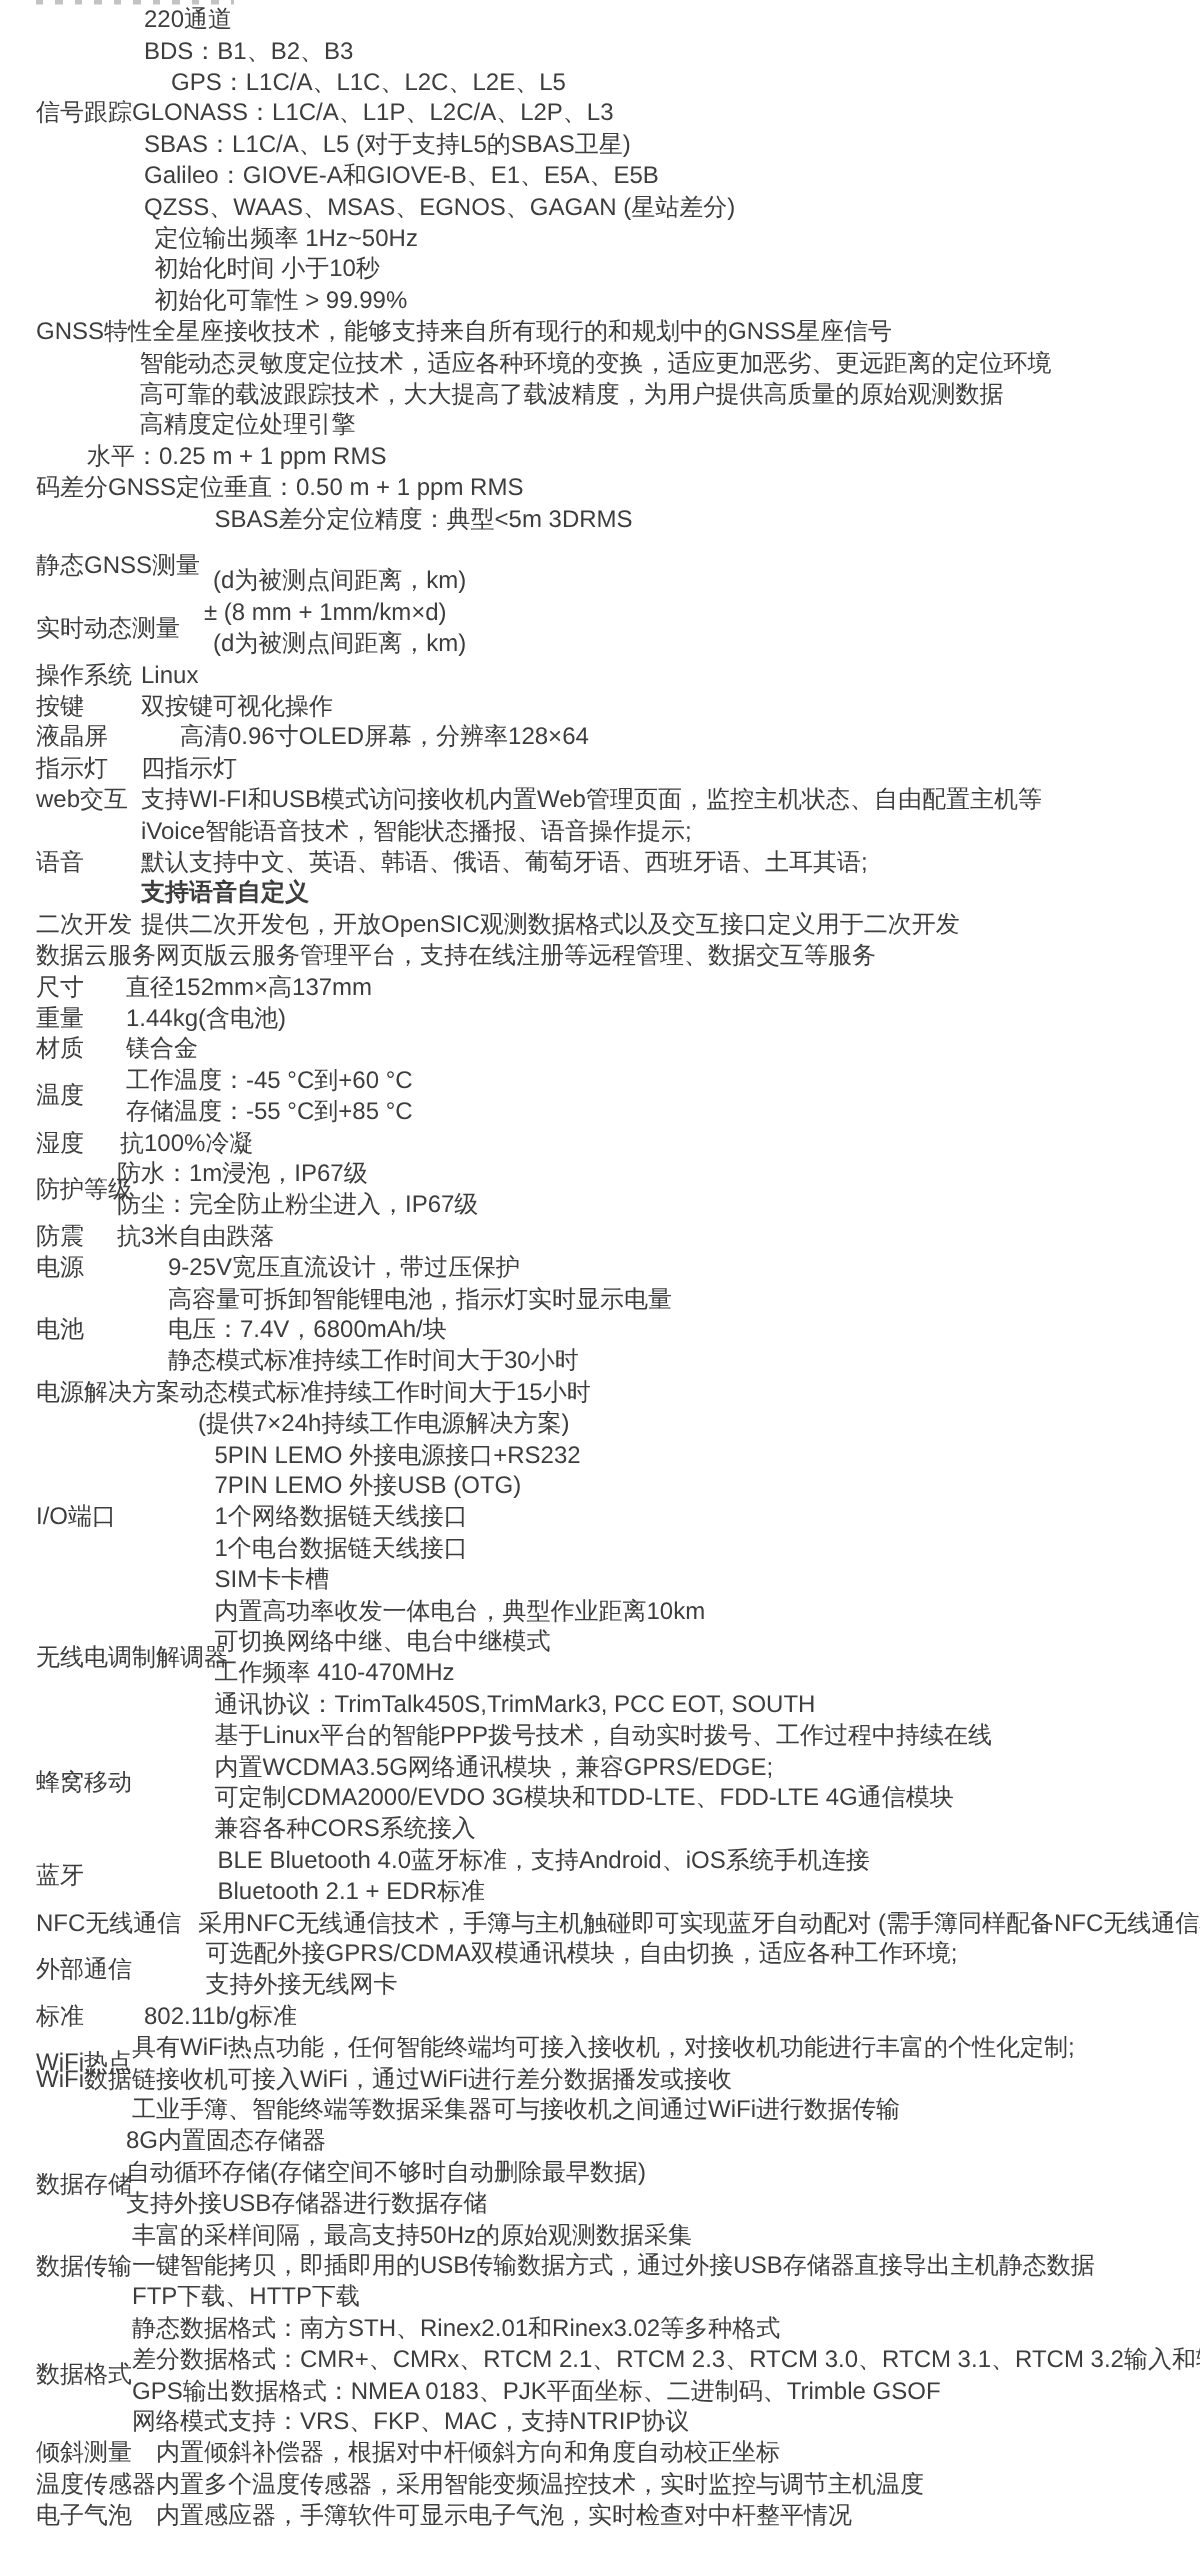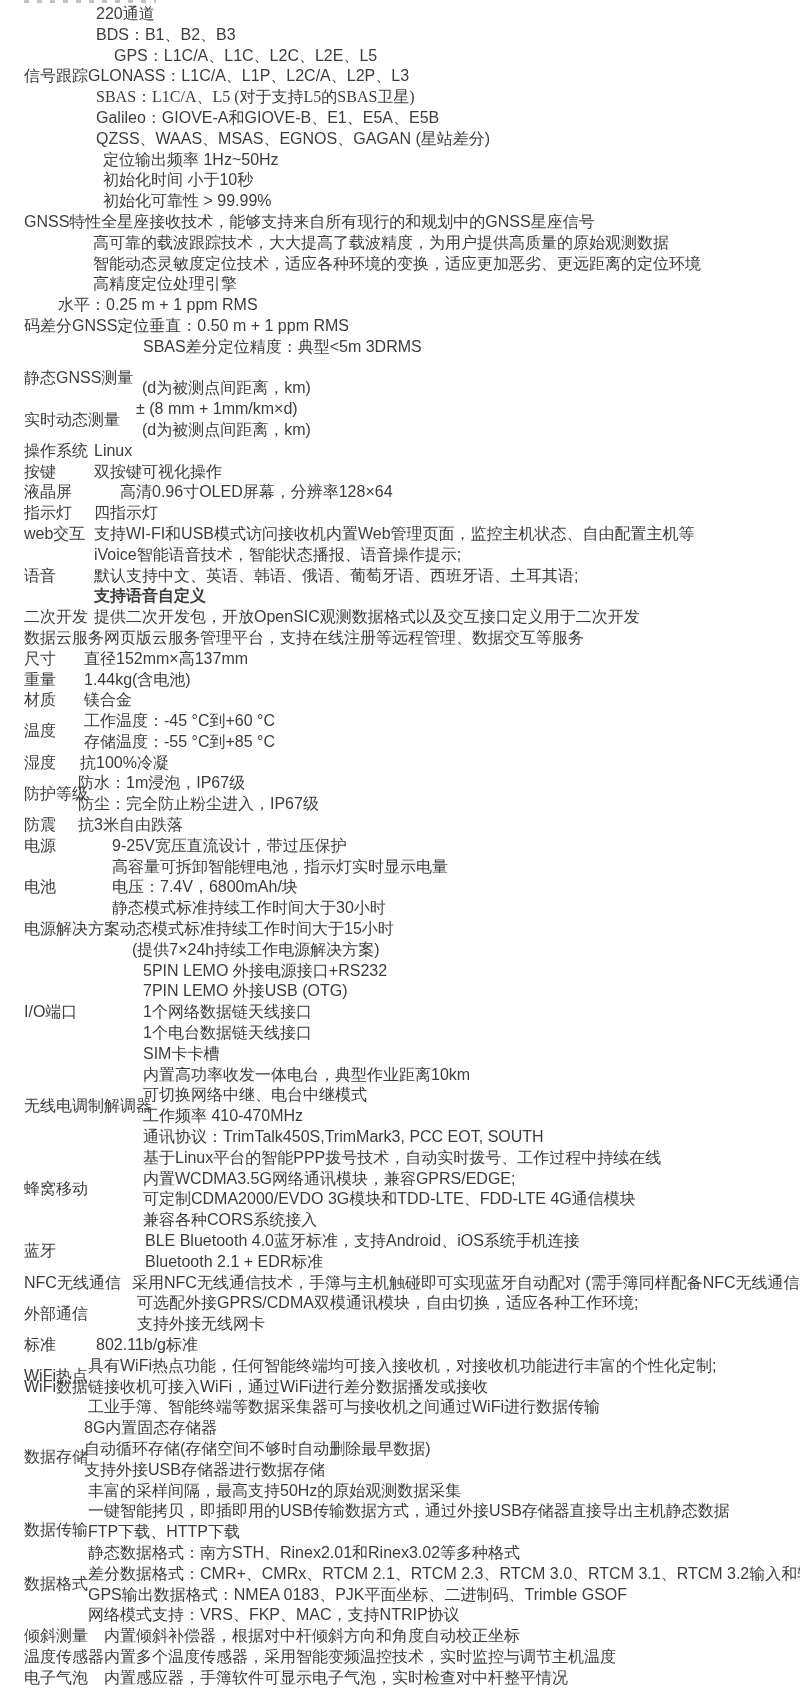--- a/index.html
+++ b/index.html
@@ -43,29 +43,29 @@
 </head>
 <body style="background: rgb(255, 255, 255); color: rgb(61, 61, 61);">
 
 <div id="spec">
   <div class="clip-top"></div>
 
 <div class="line"><span class="txt" style="padding-left: 96px;">220通道</span></div>
     <div class="line"><span class="txt" style="padding-left: 96px;">BDS：B1、B2、B3</span></div>
     <div class="line"><span class="txt" style="padding-left: 114px;">GPS：L1C/A、L1C、L2C、L2E、L5</span></div>
     <div class="line"><span class="run-lbl">信号跟踪</span><span class="txt">GLONASS：L1C/A、L1P、L2C/A、L2P、L3</span></div>
-    <div class="line"><span class="txt" style="padding-left: 96px; font-family: Liberation Serif, serif;">SBAS：L1C/A、L5 (对于支持L5的SBAS卫星)</span></div>
+    <div class="line"><span class="txt" style="padding-left: 96px;">SBAS：L1C/A、L5 (对于支持L5的SBAS卫星)</span></div>
     <div class="line"><span class="txt" style="padding-left: 96px;">Galileo：GIOVE-A和GIOVE-B、E1、E5A、E5B</span></div>
     <div class="line"><span class="txt" style="padding-left: 96px;">QZSS、WAAS、MSAS、EGNOS、GAGAN (星站差分)</span></div>
     <div class="line"><span class="txt" style="padding-left: 103px;">定位输出频率 1Hz~50Hz</span></div>
     <div class="line"><span class="txt" style="padding-left: 103px;">初始化时间 小于10秒</span></div>
     <div class="line"><span class="txt" style="padding-left: 103px;">初始化可靠性 &gt; 99.99%</span></div>
     <div class="line"><span class="run-lbl">GNSS特性</span><span class="txt">全星座接收技术，能够支持来自所有现行的和规划中的GNSS星座信号</span></div>
+    <div class="line"><span class="txt" style="padding-left: 93px;">智能动态灵敏度定位技术，适应各种环境的变换，适应更加恶劣、更远距离的定位环境</span></div>
     <div class="line"><span class="txt" style="padding-left: 93px;">高可靠的载波跟踪技术，大大提高了载波精度，为用户提供高质量的原始观测数据</span></div>
-    <div class="line"><span class="txt" style="padding-left: 93px;">智能动态灵敏度定位技术，适应各种环境的变换，适应更加恶劣、更远距离的定位环境</span></div>
     <div class="line"><span class="txt" style="padding-left: 93px;">高精度定位处理引擎</span></div>
     <div class="line"><span class="txt" style="padding-left: 58px;">水平：0.25 m + 1 ppm RMS</span></div>
     <div class="line"><span class="run-lbl">码差分GNSS定位</span><span class="txt">垂直：0.50 m + 1 ppm RMS</span></div>
     <div class="line"><span class="txt" style="padding-left: 143px;">SBAS差分定位精度：典型&lt;5m 3DRMS</span></div>
     <div class="line"><span class="lbl" style="top: 10.4px;">静态GNSS测量</span></div>
     <div class="line"><span class="txt" style="padding-left: 142px;">(d为被测点间距离，km)</span></div>
     <div class="line"><span class="lbl" style="top: 10.4px;">实时动态测量</span><span class="txt" style="padding-left: 136px;">± (8 mm + 1mm/km×d)</span></div>
     <div class="line"><span class="txt" style="padding-left: 142px;">(d为被测点间距离，km)</span></div>
     <div class="line"><span class="lbl">操作系统</span><span class="txt" style="padding-left: 94px;">Linux</span></div>
     <div class="line"><span class="lbl">按键</span><span class="txt" style="padding-left: 94px;">双按键可视化操作</span></div>
@@ -111,21 +111,21 @@
     <div class="line"><span class="lbl" style="top: 10.4px;">外部通信</span><span class="txt" style="padding-left: 137px;">可选配外接GPRS/CDMA双模通讯模块，自由切换，适应各种工作环境;</span></div>
     <div class="line"><span class="txt" style="padding-left: 137px;">支持外接无线网卡</span></div>
     <div class="line"><span class="lbl">标准</span><span class="txt" style="padding-left: 96px;">802.11b/g标准</span></div>
     <div class="line"><span class="lbl" style="top: 10.4px;">WiFi热点</span><span class="txt" style="padding-left: 88px;">具有WiFi热点功能，任何智能终端均可接入接收机，对接收机功能进行丰富的个性化定制;</span></div>
     <div class="line"><span class="run-lbl">WiFi数据链</span><span class="txt">接收机可接入WiFi，通过WiFi进行差分数据播发或接收</span></div>
     <div class="line"><span class="txt" style="padding-left: 88px;">工业手簿、智能终端等数据采集器可与接收机之间通过WiFi进行数据传输</span></div>
     <div class="line"><span class="txt" style="padding-left: 84px;">8G内置固态存储器</span></div>
     <div class="line"><span class="lbl" style="top: 8.32px;">数据存储</span><span class="txt" style="padding-left: 84px;">自动循环存储(存储空间不够时自动删除最早数据)</span></div>
     <div class="line"><span class="txt" style="padding-left: 84px;">支持外接USB存储器进行数据存储</span></div>
     <div class="line"><span class="txt" style="padding-left: 88px;">丰富的采样间隔，最高支持50Hz的原始观测数据采集</span></div>
-    <div class="line"><span class="lbl" style="top: 19px;">数据传输</span><span class="txt" style="padding-left: 88px;">一键智能拷贝，即插即用的USB传输数据方式，通过外接USB存储器直接导出主机静态数据</span></div>
+    <div class="line"><span class="lbl" style="top: 1px;">数据传输</span><span class="txt" style="padding-left: 88px;">一键智能拷贝，即插即用的USB传输数据方式，通过外接USB存储器直接导出主机静态数据</span></div>
     <div class="line"><span class="txt" style="padding-left: 88px;">FTP下载、HTTP下载</span></div>
     <div class="line"><span class="txt" style="padding-left: 88px;">静态数据格式：南方STH、Rinex2.01和Rinex3.02等多种格式</span></div>
     <div class="line"><span class="lbl" style="top: 10.4px;">数据格式</span><span class="txt" style="padding-left: 88px;">差分数据格式：CMR+、CMRx、RTCM 2.1、RTCM 2.3、RTCM 3.0、RTCM 3.1、RTCM 3.2输入和输出</span></div>
     <div class="line"><span class="txt" style="padding-left: 88px;">GPS输出数据格式：NMEA 0183、PJK平面坐标、二进制码、Trimble GSOF</span></div>
     <div class="line"><span class="txt" style="padding-left: 88px;">网络模式支持：VRS、FKP、MAC，支持NTRIP协议</span></div>
     <div class="line"><span class="lbl">倾斜测量</span><span class="txt" style="padding-left: 104px;">内置倾斜补偿器，根据对中杆倾斜方向和角度自动校正坐标</span></div>
     <div class="line"><span class="run-lbl">温度传感器</span><span class="txt">内置多个温度传感器，采用智能变频温控技术，实时监控与调节主机温度</span></div>
     <div class="line"><span class="lbl">电子气泡</span><span class="txt" style="padding-left: 104px;">内置感应器，手簿软件可显示电子气泡，实时检查对中杆整平情况</span></div>
   </div>
 

